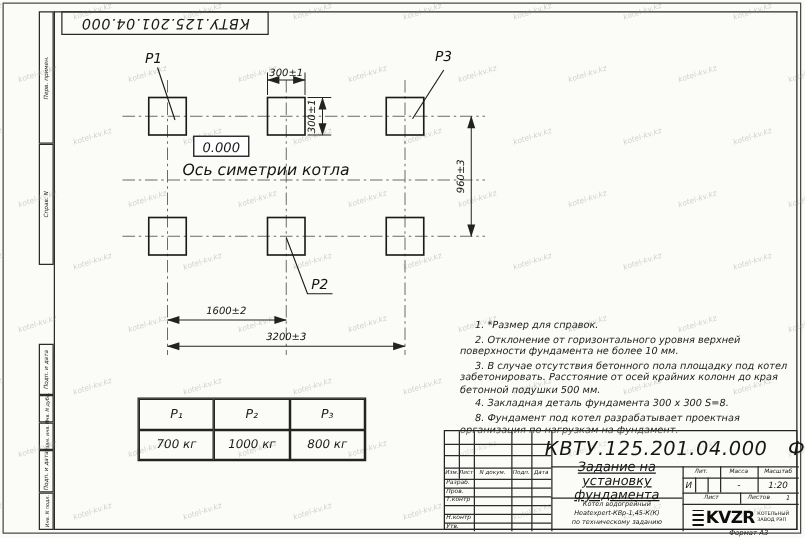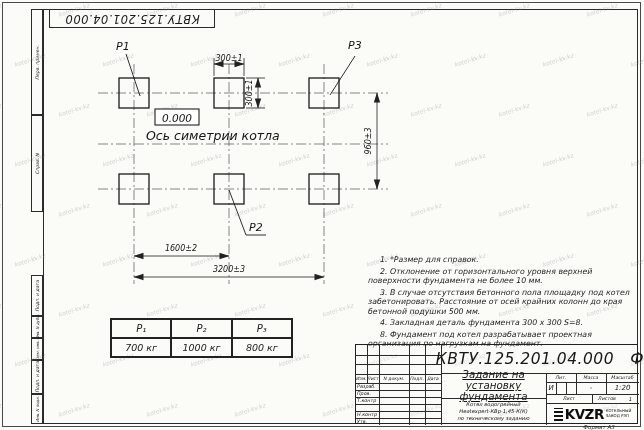--- a/index.html
+++ b/index.html
@@ -16,21 +16,21 @@
   .mbox{position:absolute;left:31px;width:12px;border:1px solid #2b2b2b;box-sizing:border-box;
         display:flex;align-items:center;justify-content:center;background:rgba(251,251,248,.6);}
   .vtext{writing-mode:vertical-rl;transform:rotate(180deg);font-size:4.6px;font-style:italic;white-space:nowrap;color:#222;}
   .top-stamp{position:absolute;left:49px;top:9px;width:166px;height:19px;border:1px solid #2b2b2b;
              box-sizing:border-box;display:flex;align-items:center;justify-content:center;}
   .rot180{transform:rotate(180deg);font-style:italic;font-size:11.5px;letter-spacing:.5px;white-space:pre;}
   svg{position:absolute;inset:0;z-index:2;}
   svg text{font-family:"DejaVu Sans",sans-serif;font-style:italic;fill:#141414;}
   .notes{position:absolute;left:366px;top:253px;width:274px;z-index:3;}
   .note{margin:2px;font-size:7.8px;font-style:italic;line-height:9.5px;text-indent:12px;color:#1b1b1b;}
-  .load-table{position:absolute;left:110px;top:318px;width:183px;height:40px;z-index:3;
+  .load-table{position:absolute;left:110px;top:318px;width:183px;height:51px;z-index:3;
               border:1.4px solid #222;box-sizing:border-box;display:grid;
               grid-template-columns:1fr 1fr 1fr;grid-template-rows:1fr 1fr;}
   .lt-cell{border:0.7px solid #222;display:flex;align-items:center;justify-content:center;
            font-style:italic;box-sizing:border-box;}
   .lt-h{font-size:10px;}
   .lt-v{font-size:9.5px;}
   .tb{position:absolute;left:355px;top:344px;width:283px;height:80px;border:1.4px solid #222;
       box-sizing:border-box;z-index:3;background:rgba(251,251,248,.3);}
   .tb .ln{background:#2b2b2b;}
   .tc{position:absolute;display:flex;align-items:center;justify-content:center;

